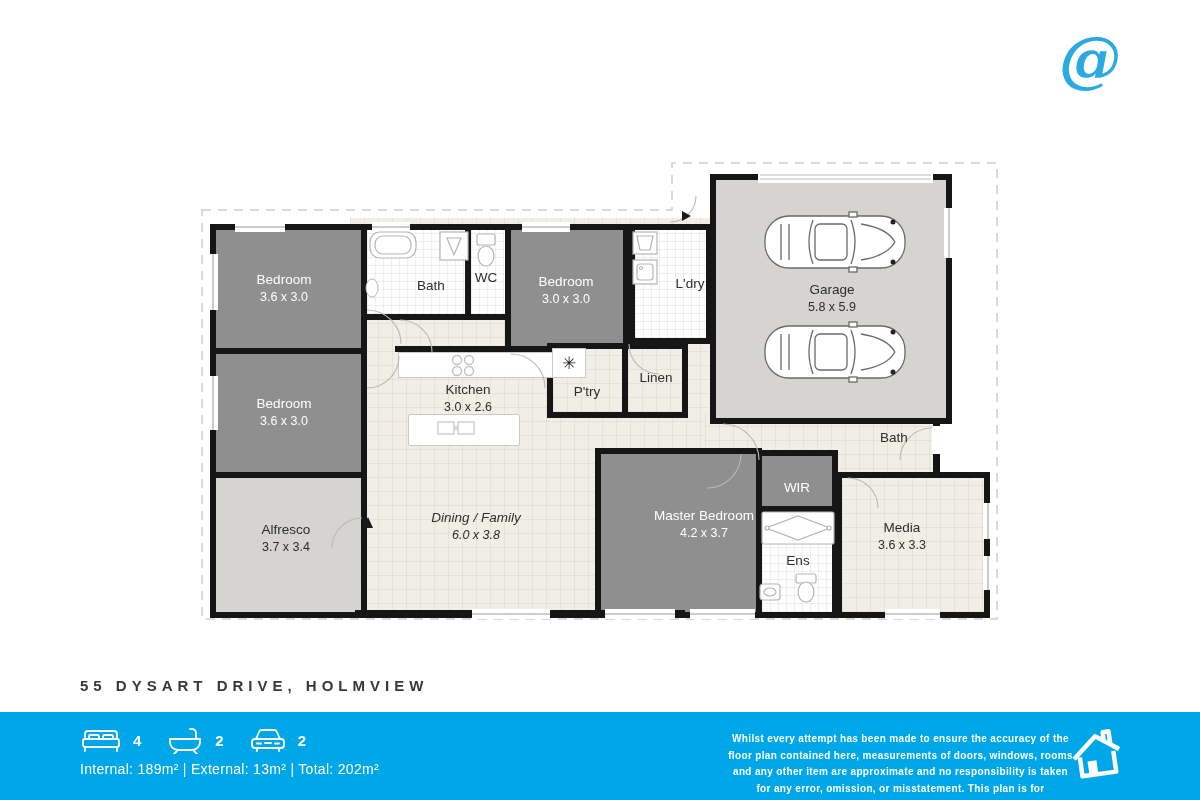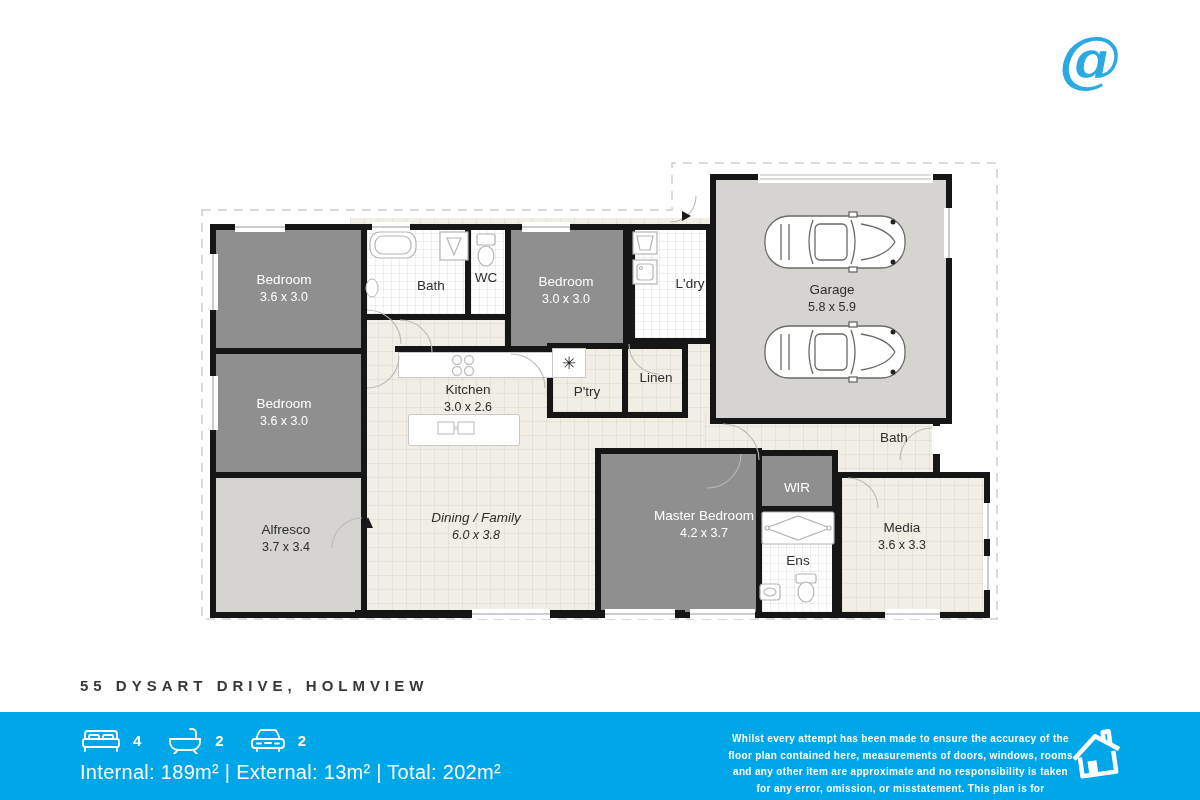--- a/index.html
+++ b/index.html
@@ -33,21 +33,21 @@
   .rlabel.wrap{white-space:normal;width:100px;margin-left:32px;}
   .note{position:absolute;transform:translate(-50%,-50%);font-size:17px;color:#222;z-index:6;}
   svg.overlay{position:absolute;left:0;top:0;z-index:5;pointer-events:none;}
 
   
   .address{position:absolute;left:80px;top:677px;font-size:15px;font-weight:bold;
            letter-spacing:5px;color:#383838;}
   .bar{position:absolute;left:0;top:712px;width:1200px;height:88px;background:var(--bar_blue,#00a7e8);}
   .stats{position:absolute;left:80px;top:14px;display:flex;align-items:center;gap:11px;color:#fff;}
   .stats .num{font-size:15px;font-weight:bold;margin-right:14px;}
-  .areas{position:absolute;left:80px;top:49px;color:#fff;font-size:20px;letter-spacing:.3px;}
+  .areas{position:absolute;left:80px;top:49px;color:#fff;font-size:14px;letter-spacing:.3px;}
   .disclaimer{position:absolute;left:728px;top:19px;width:345px;color:#fff;font-size:10px;
               font-weight:bold;line-height:1.65;text-align:center;letter-spacing:.35px;}
   .houseicon{position:absolute;left:1066px;top:12px;}
 </style>
 </head>
 <body>
 
 <div class="logo">
   <span class="at">@</span>
 </div>

